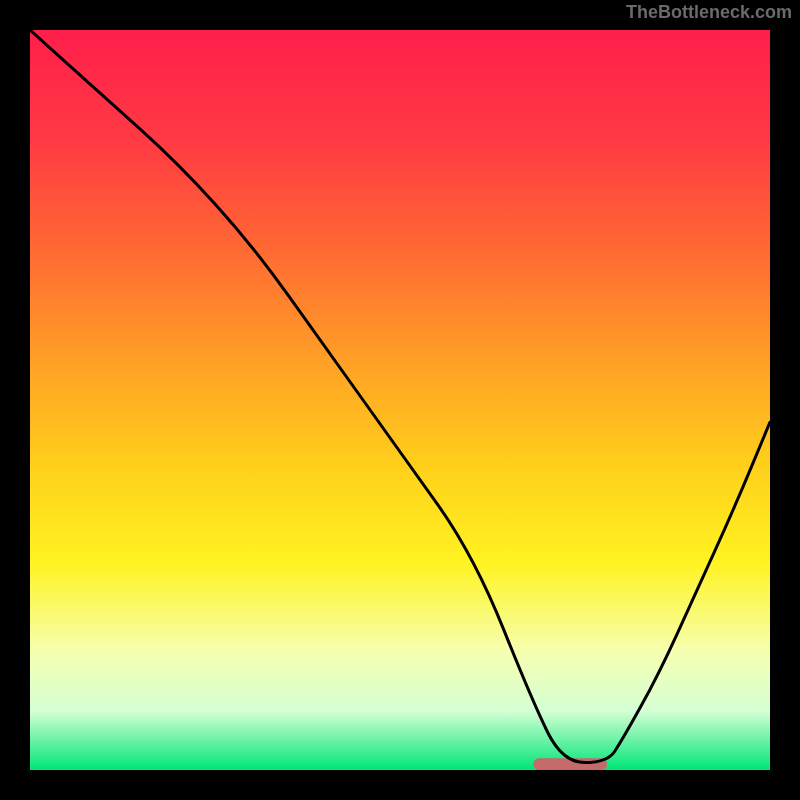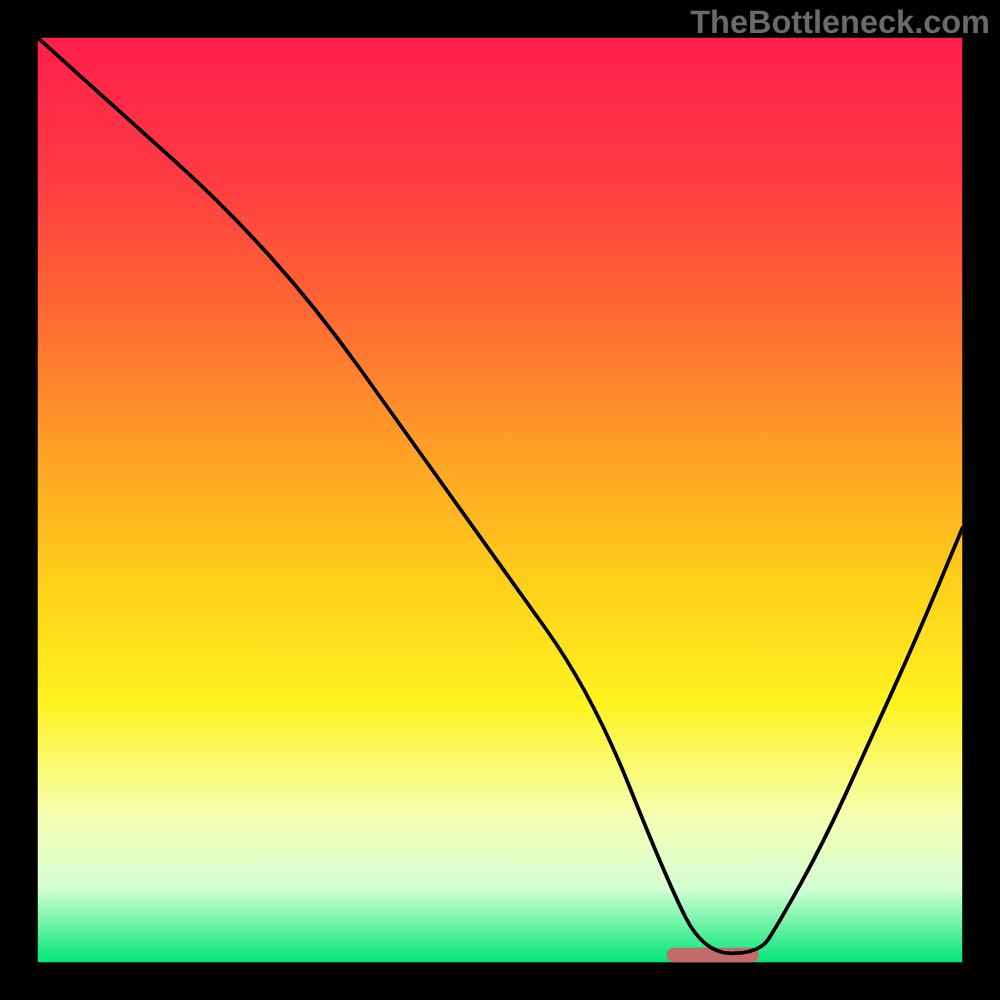--- a/index.html
+++ b/index.html
@@ -14,21 +14,21 @@
     position: relative;
     width: 800px;
     height: 800px;
     background: #000000;
   }
   .watermark {
     position: absolute;
     top: 2px;
     right: 8px;
     font-family: Arial, Helvetica, sans-serif;
-    font-size: 26px;
+    font-size: 18px;
     font-weight: bold;
     color: #6a6a6a;
     user-select: none;
   }
   svg.plot {
     position: absolute;
     left: 30px;
     top: 30px;
     width: 740px;
     height: 740px;

